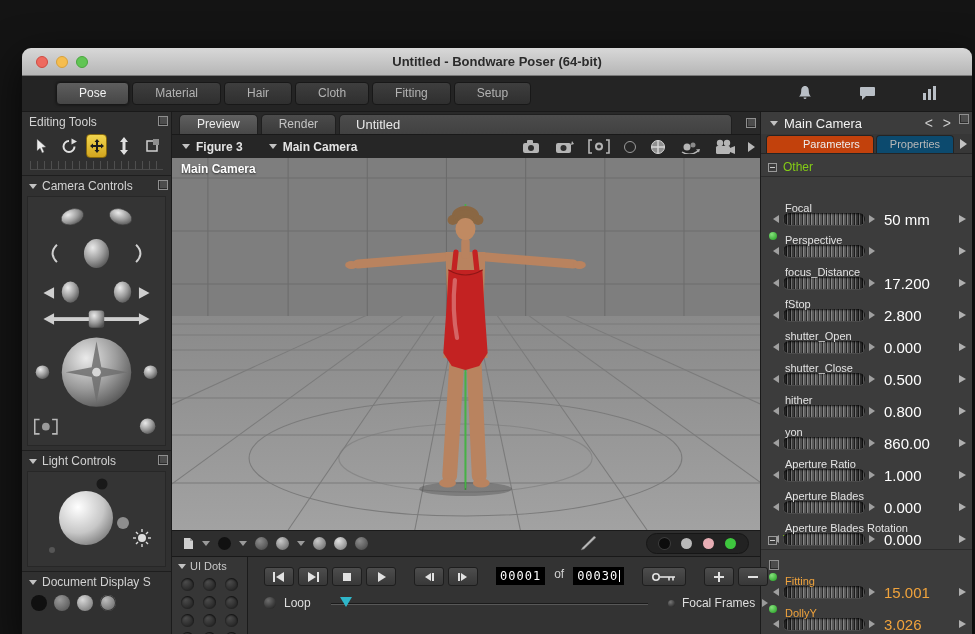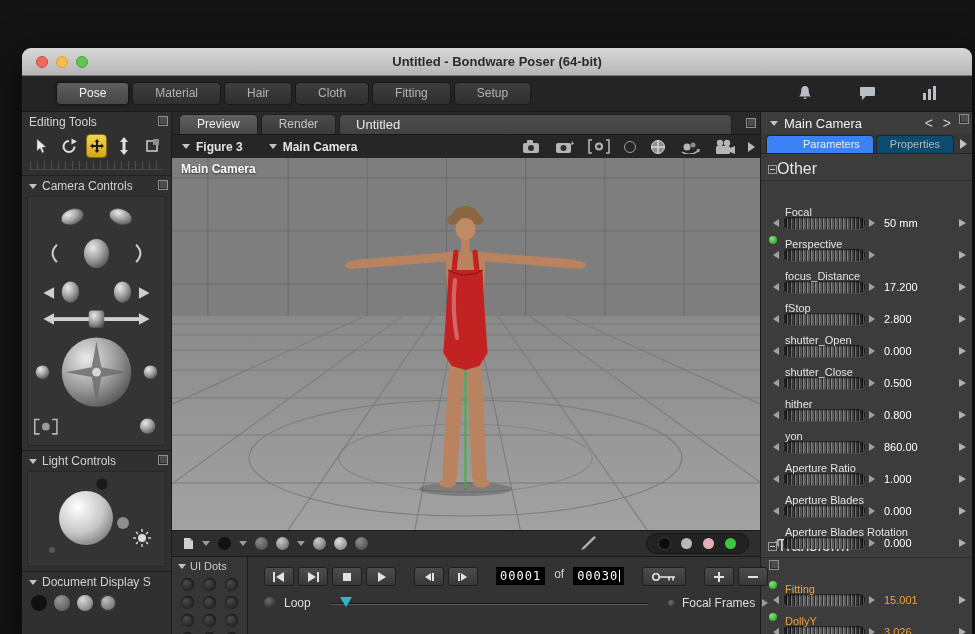--- a/index.html
+++ b/index.html
@@ -142,46 +142,46 @@
                 border-left:6px solid #9a9a9a; }
 
   
   .rp-header { flex:0 0 22px; display:flex; align-items:center; gap:6px; padding:0 9px;
                color:#f2f2f2; font-size:13px; position:relative; }
   .rp-nav { margin-left:auto; display:flex; gap:10px; color:#cfcfcf; font-size:14px; padding-right:12px; }
   .rp-tabs { flex:0 0 20px; display:flex; align-items:flex-end; gap:2px; padding-left:5px;
              background:#373737; border-bottom:1px solid #252525; position:relative; }
   .rp-tab { height:18px; line-height:17px; padding:0 13px; font-size:11px; color:#b8b8b8;
             background:#0c4a6e; border:1px solid #242424; border-bottom:none; border-radius:4px 4px 0 0; }
-  .rp-tab.active { background:#3b82f6; color:#eee;padding-left:36px; }
+  .rp-tab.active { background:#c2410c; color:#eee;padding-left:36px; }
   .rp-tab-arrow { position:absolute; right:5px; top:5px; width:0; height:0;
                   border-top:5px solid transparent; border-bottom:5px solid transparent;
                   border-left:7px solid #c2c2c2; }
   .params { flex:1; overflow:hidden; padding-top:3px; }
-  .psection-header { display:flex; align-items:center; padding:3px 7px 2px;
-                     color:#e5e5e5; font-size:16px; border-bottom:1px solid #2c2c2c; margin-bottom:1px; }
+  .psection-header { display:flex; align-items:center; gap:6px; padding:3px 7px 2px;
+                     color:#84cc16; font-size:12px; border-bottom:1px solid #2c2c2c; margin-bottom:1px; }
   .minus-box { width:9px; height:9px; border:1px solid #9a9a9a; position:relative; background:#3c3c3c; }
   .minus-box::after { content:""; position:absolute; left:1px; right:1px; top:3px; height:1px; background:#ccc; }
   .param { height:32px; padding-top:20px; position:relative; }
   .plabel-row { position:relative; height:13px; padding-left:24px; }
   .key-dot { position:absolute; left:8px; top:2px; width:8px; height:8px; border-radius:50%;
              background:radial-gradient(circle at 35% 30%,#86e27c,#1f9a1f); }
   .plabel { font-size:11px; color:#e3e3e3; }
   .param.highlight .plabel { color:#f0a33c; }
   .dial-row { display:flex; align-items:center; gap:4px; height:16px; padding:0 6px 0 12px; }
   .darr-left { width:0; height:0; border-top:4px solid transparent; border-bottom:4px solid transparent;
                border-right:6px solid #a0a0a0; }
   .darr-right { width:0; height:0; border-top:4px solid transparent; border-bottom:4px solid transparent;
                 border-left:6px solid #a0a0a0; }
   .dial { width:82px; height:12px; border-radius:6px;
           background-image:repeating-linear-gradient(90deg, rgba(255,255,255,.28) 0 1px,
               rgba(0,0,0,0) 1px 3px, rgba(0,0,0,.55) 3px 4px),
               linear-gradient(90deg,#1d1d1d,#5b5b5b 25%,#5b5b5b 75%,#1d1d1d);
           box-shadow:inset 0 1px 2px rgba(0,0,0,.75), 0 1px 0 rgba(255,255,255,.08); }
-  .pvalue { font-size:11px; color:#fff; margin-left:5px; white-space:nowrap; }
+  .pvalue { font-size:15px; color:#fff; margin-left:5px; white-space:nowrap; }
   .param.highlight .pvalue { color:#f0a33c; }
   .row-arrow { margin-left:auto; width:0; height:0; border-top:4px solid transparent;
                border-bottom:4px solid transparent; border-left:7px solid #b0b0b0; }
 
   svg { display:block; }
 </style>
 </head>
 <body>
 
 <div class="window">

